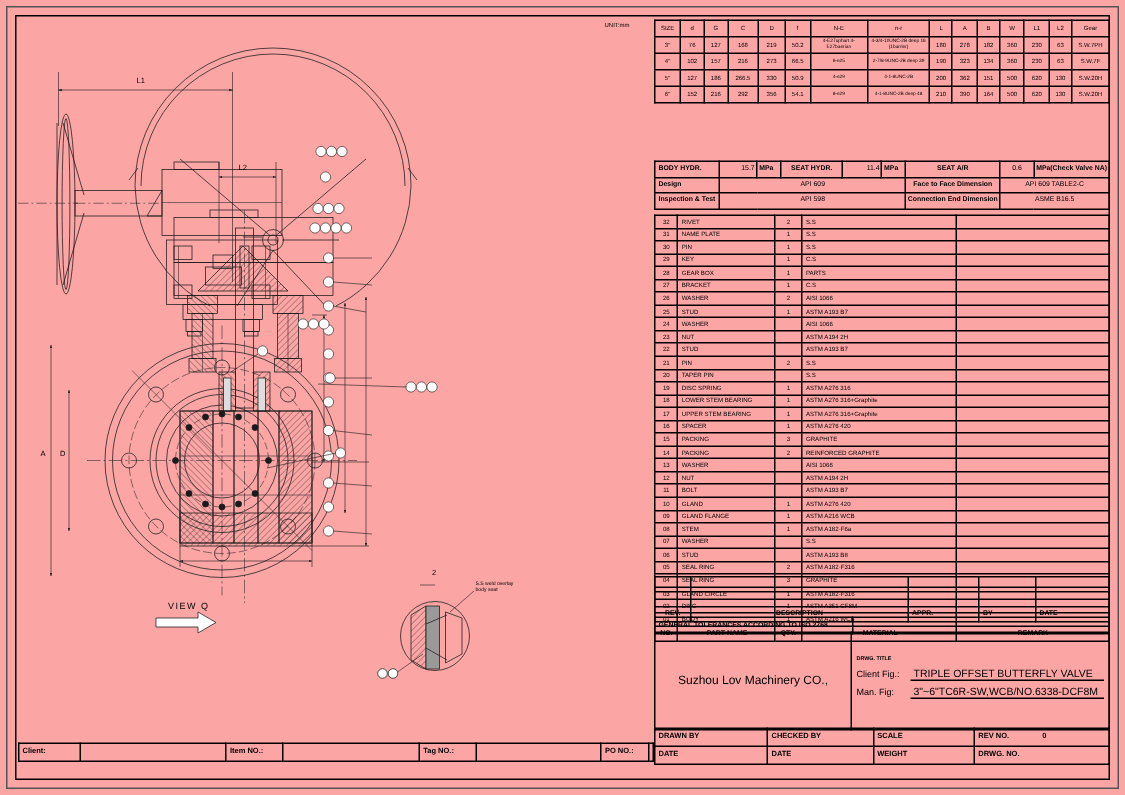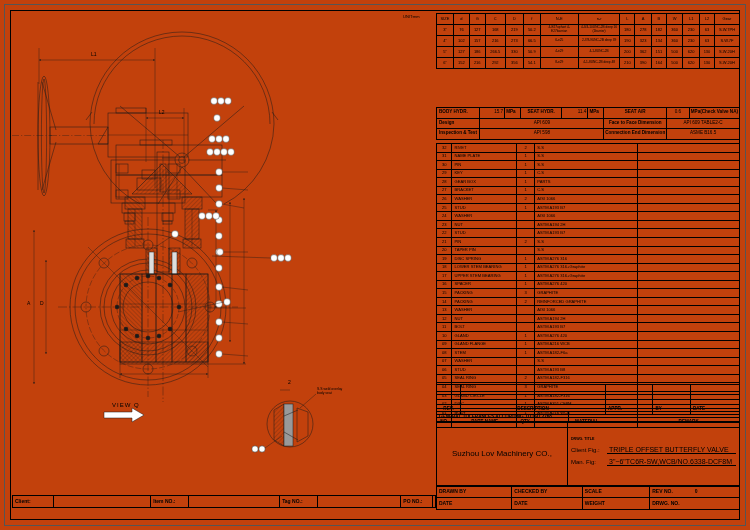--- a/index.html
+++ b/index.html
@@ -1,19 +1,19 @@
 <!DOCTYPE html>
 <html><head>
 <meta charset="utf-8">
 <style>
   html,body{margin:0;padding:0;background:#ffffff;}
   body{width:750px;height:530px;overflow:hidden;
        font-family:"Liberation Sans",sans-serif;color:#000;}
 
-  #sheet{position:relative;width:750px;height:530px;background:#c2410c;box-sizing:border-box;}
+  #sheet{position:relative;width:750px;height:530px;background:#fca5a5;box-sizing:border-box;}
 
   
   .frame-outer{position:absolute;left:4px;top:4px;width:742px;height:522px;
                border:1px solid #555;box-sizing:border-box;}
   .frame-inner{position:absolute;left:10px;top:10px;width:730px;height:510px;
                border:1.6px solid #000;box-sizing:border-box;}
 
   
   table{border-collapse:collapse;font-size:4.2px;line-height:1;}
   table td,table th{border:0.5px solid #000;padding:0 1px;font-weight:normal;

